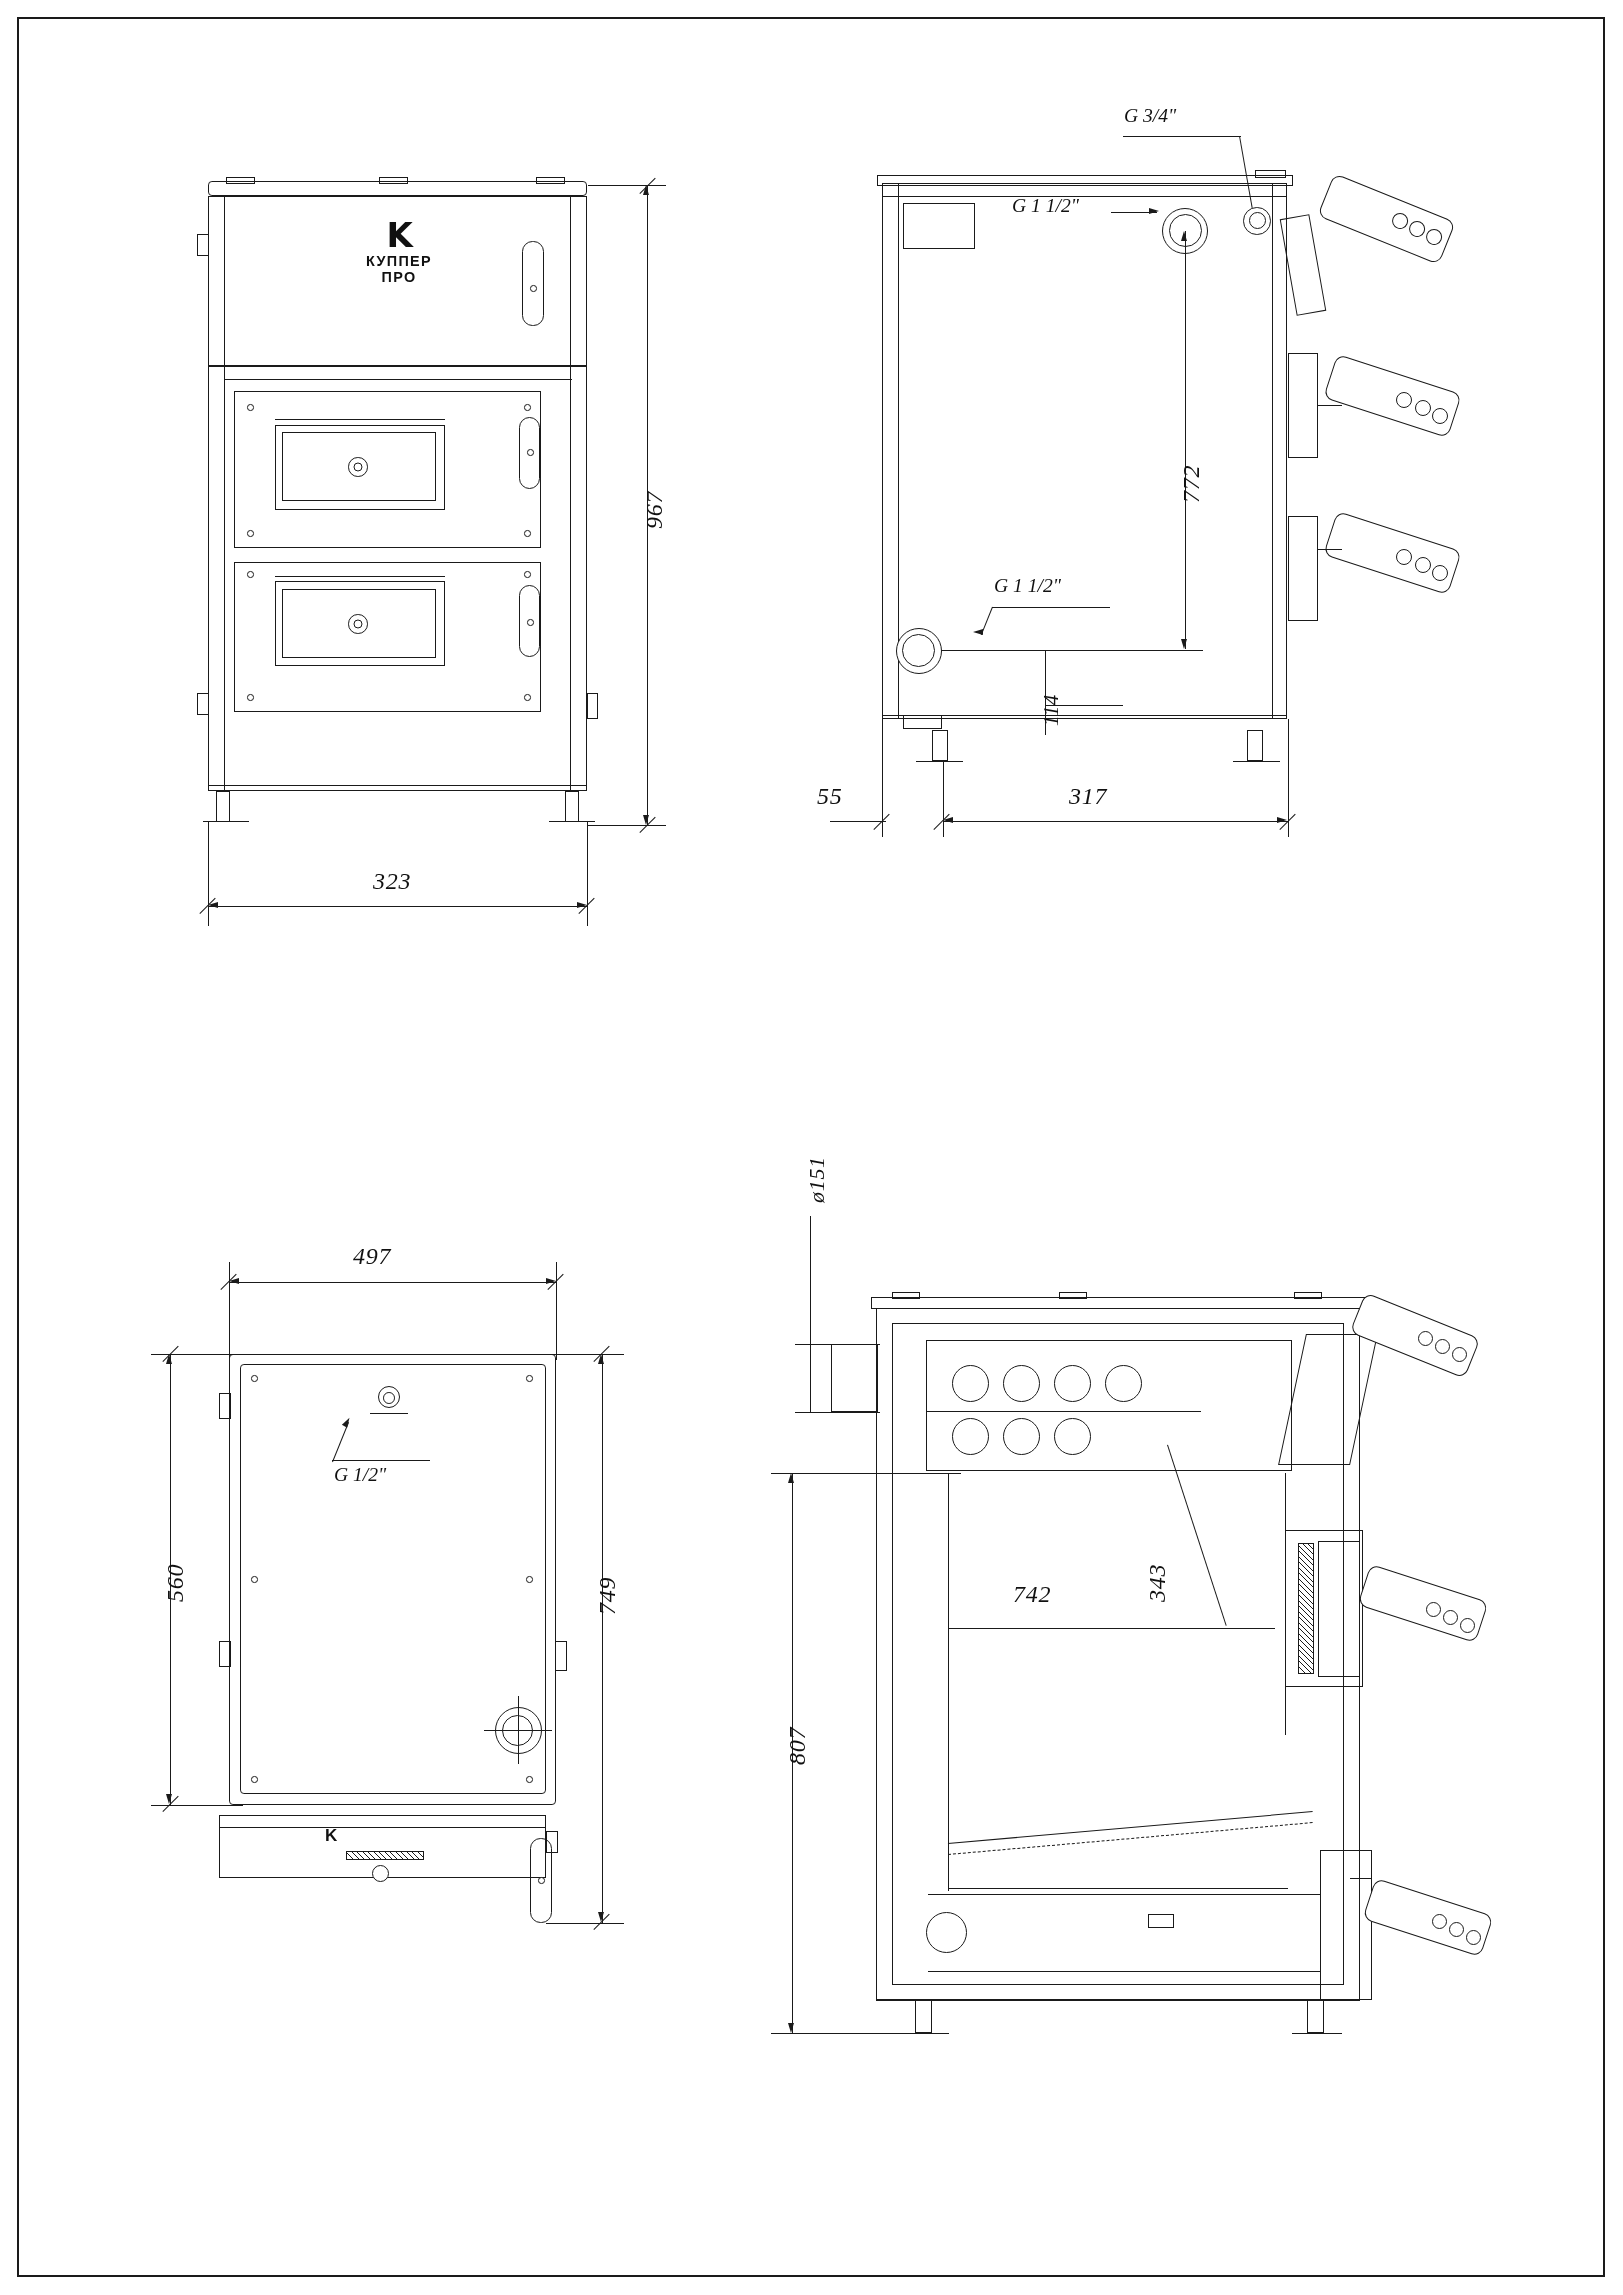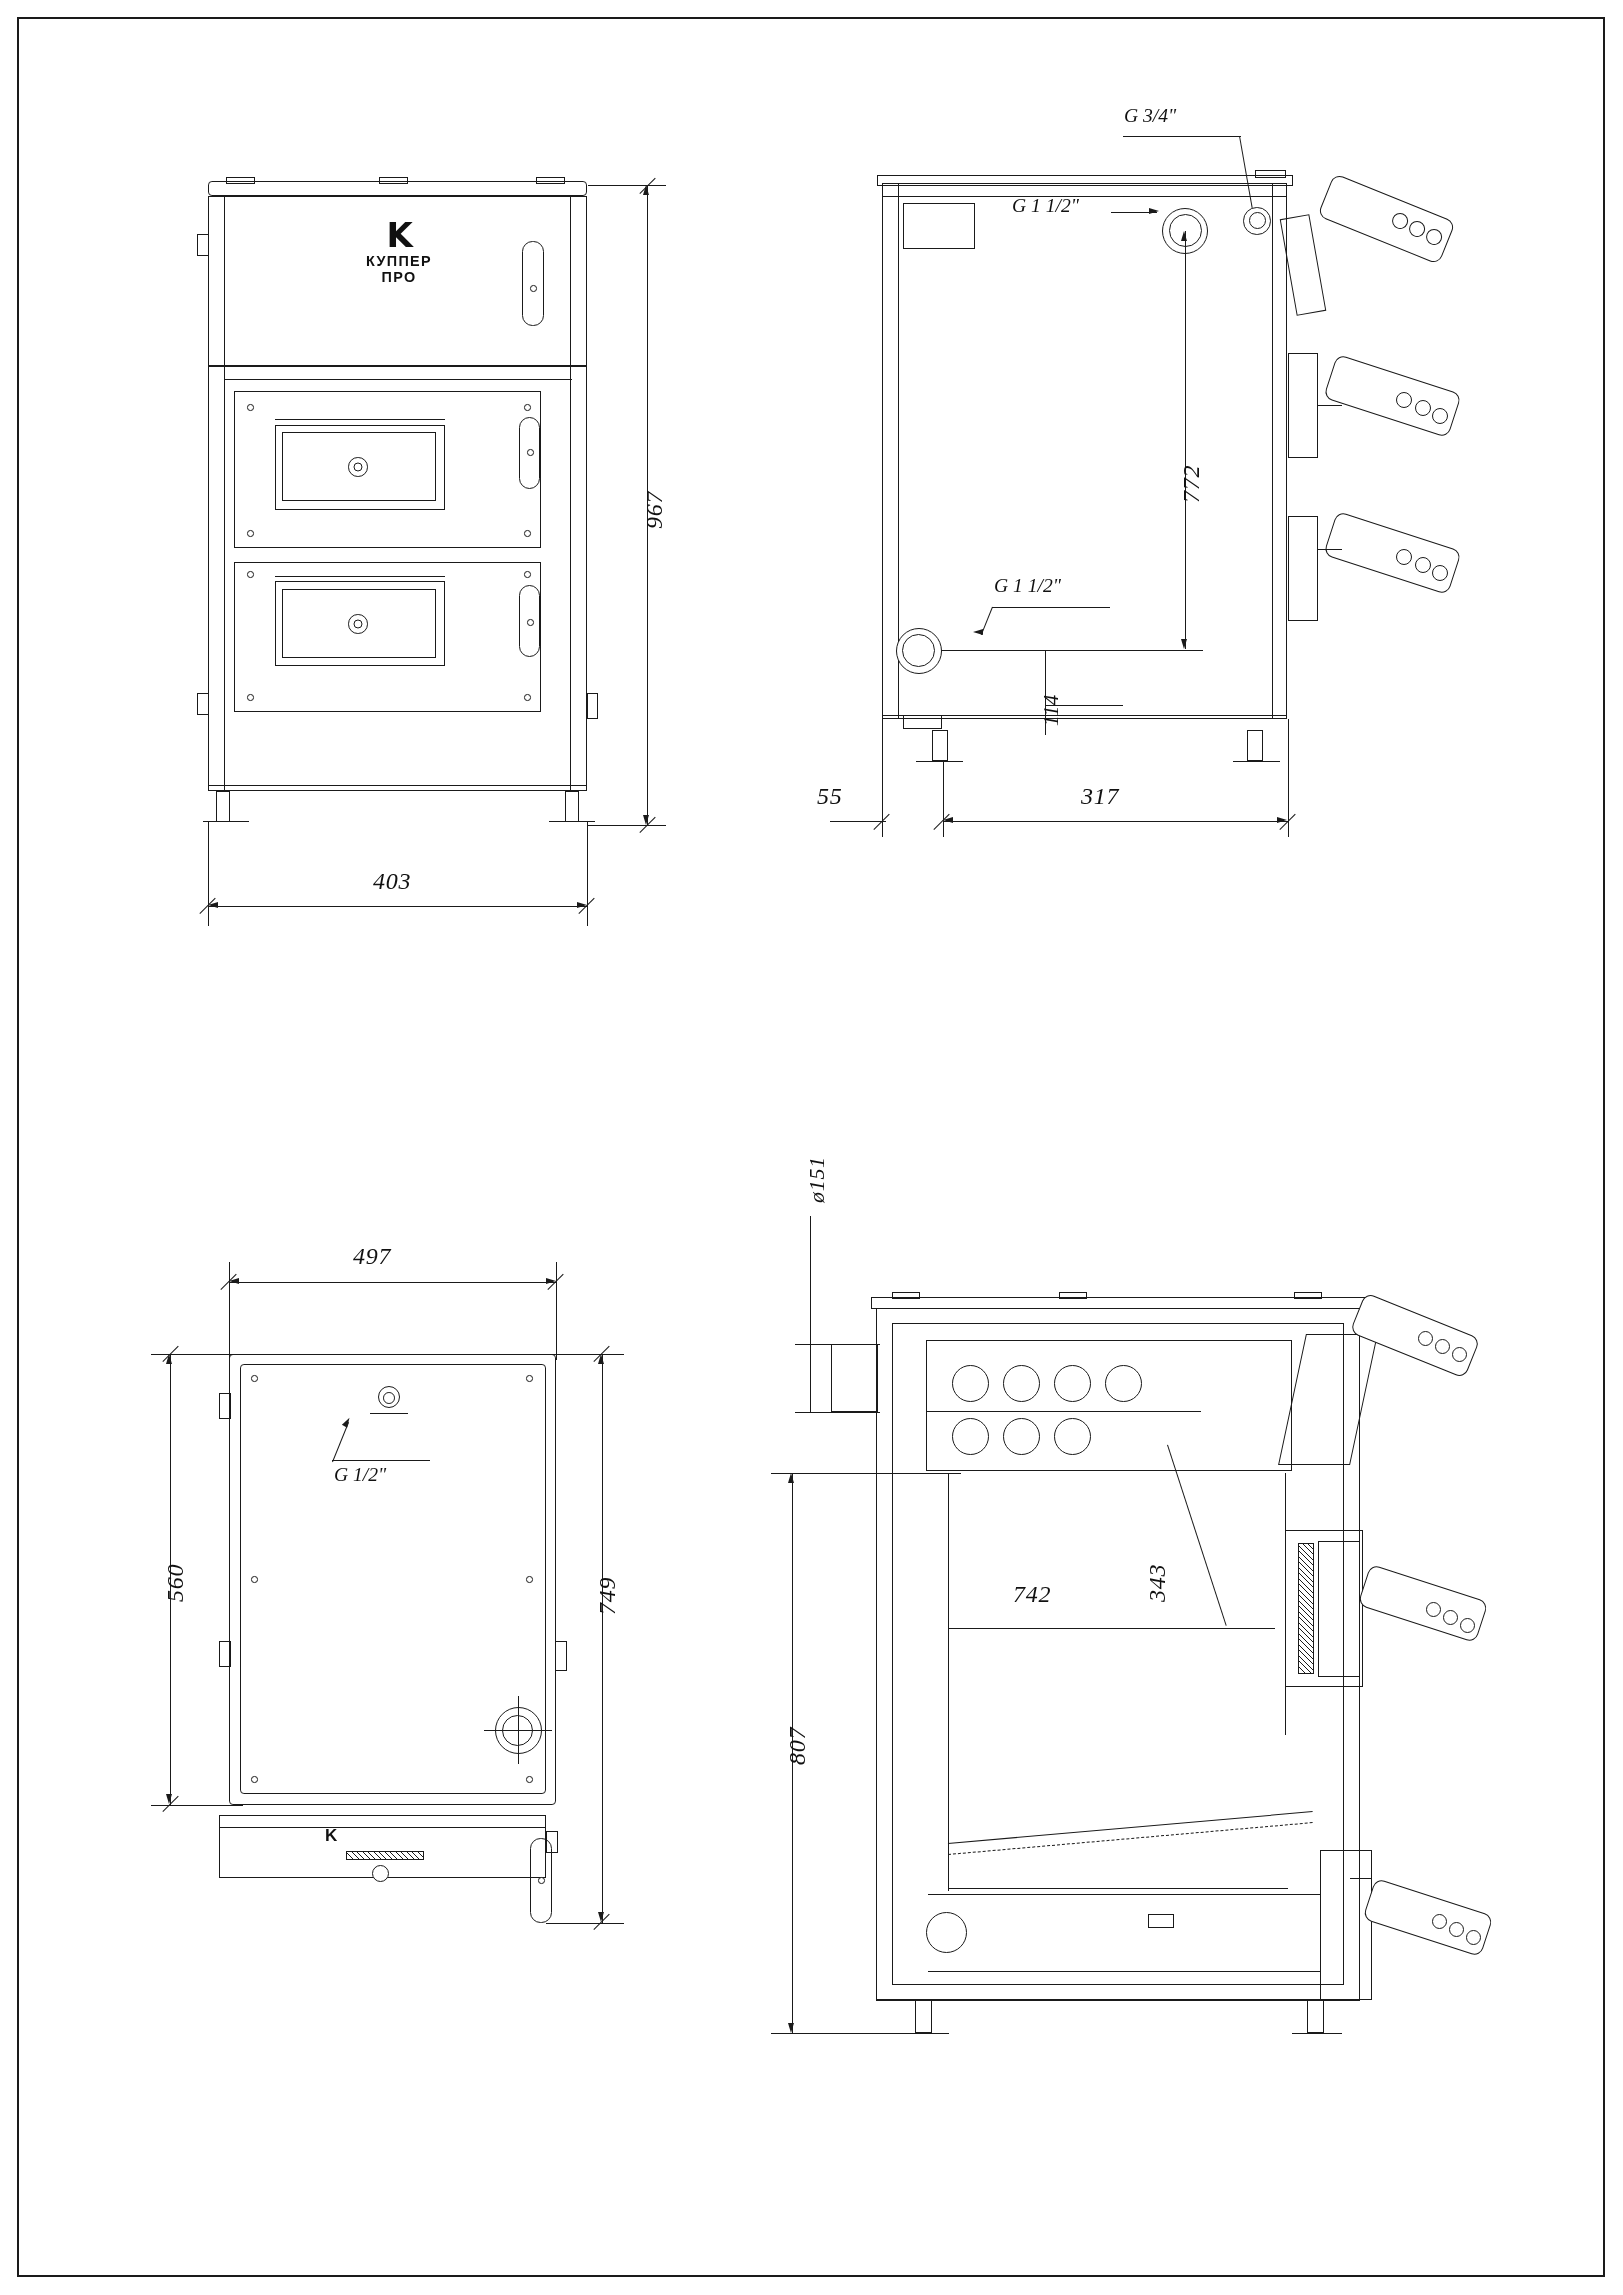--- a/index.html
+++ b/index.html
@@ -243,21 +243,21 @@
     <div class="tick" style="left:464px; top:651px;"></div>
     <div class="dim rot" style="left:458px; top:366px;">967</div>
 
     <div class="ln thin v" style="left:25px; top:658px; height:105px;"></div>
     <div class="ln thin v" style="left:404px; top:658px; height:105px;"></div>
     <div class="ln thin h" style="left:25px; top:743px; width:379px;"></div>
     <div class="arrowL" style="left:25px; top:739px;"></div>
     <div class="arrowR" style="left:394px; top:739px;"></div>
     <div class="tick" style="left:23.5px; top:732px;"></div>
     <div class="tick" style="left:403px; top:732px;"></div>
-    <div class="dim" style="left:190px; top:705px;">403</div>
+    <div class="dim" style="left:190px; top:705px;">323</div>
   </div>
 
   <div class="view" style="left:804px; top:98px; width:771px; height:1046px;">
 
     <div class="box" style="left:78px; top:85px; width:405px; height:536px;"></div>
     <div class="ln v" style="left:94px; top:85px; height:536px;"></div>
     <div class="ln v" style="left:468px; top:85px; height:536px;"></div>
     <div class="ln h" style="left:78px; top:98px; width:405px;"></div>
 
     <div class="box" style="left:73px; top:77px; width:416px; height:10.5px;"></div>
@@ -314,21 +314,21 @@
 
     <div class="ln thin v" style="left:78px; top:621px; height:118px;"></div>
     <div class="ln thin v" style="left:139px; top:663px; height:76px;"></div>
     <div class="ln thin v" style="left:484px; top:621px; height:118px;"></div>
     <div class="ln thin h" style="left:139px; top:723px; width:345px;"></div>
     <div class="arrowL" style="left:139px; top:719px;"></div>
     <div class="arrowR" style="left:473px; top:719px;"></div>
     <div class="tick" style="left:77px; top:713px;"></div>
     <div class="tick" style="left:137px; top:713px;"></div>
     <div class="tick" style="left:483px; top:713px;"></div>
-    <div class="dim" style="left:277px; top:685px;">317</div>
+    <div class="dim" style="left:265px; top:685px;">317</div>
     <div class="ln thin h" style="left:26px; top:723px; width:56px;"></div>
     <div class="dim" style="left:13px; top:685px;">55</div>
 
     <div class="callout" style="left:320px; top:6.5px;">G 3/4"</div>
     <div class="ln thin h" style="left:319px; top:38px; width:118px;"></div>
     <div class="ln thin v" style="left:435px; top:38px; height:73px; transform: rotate(-10deg); transform-origin: top;"></div>
 
     <div class="callout" style="left:208px; top:97px;">G 1 1/2"</div>
     <div class="ln thin h" style="left:307px; top:114px; width:46px;"></div>
     <div class="arrowR" style="left:345px; top:110px;"></div>

